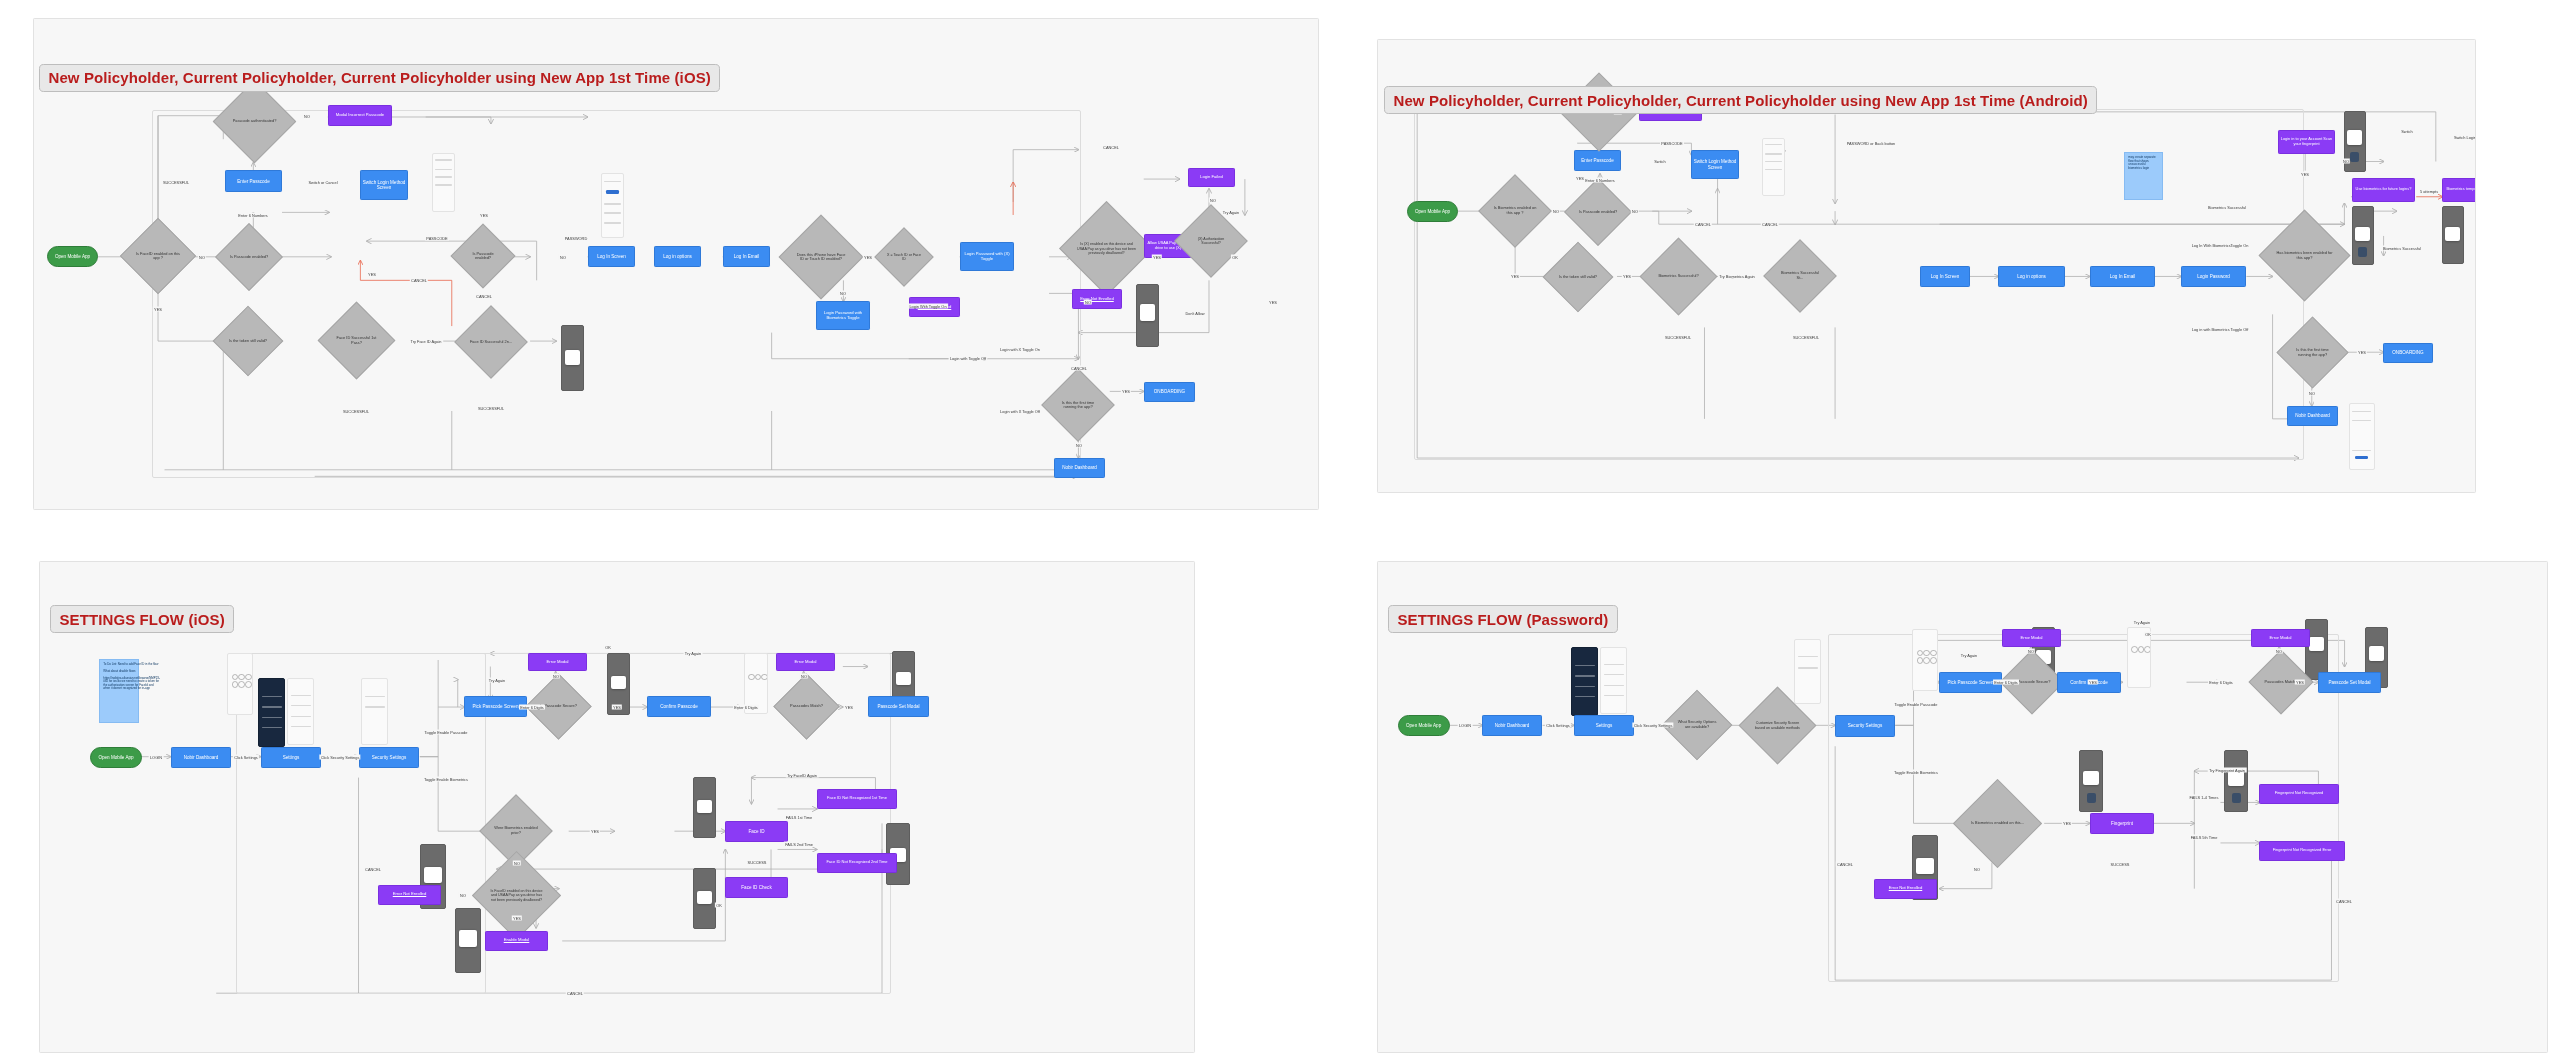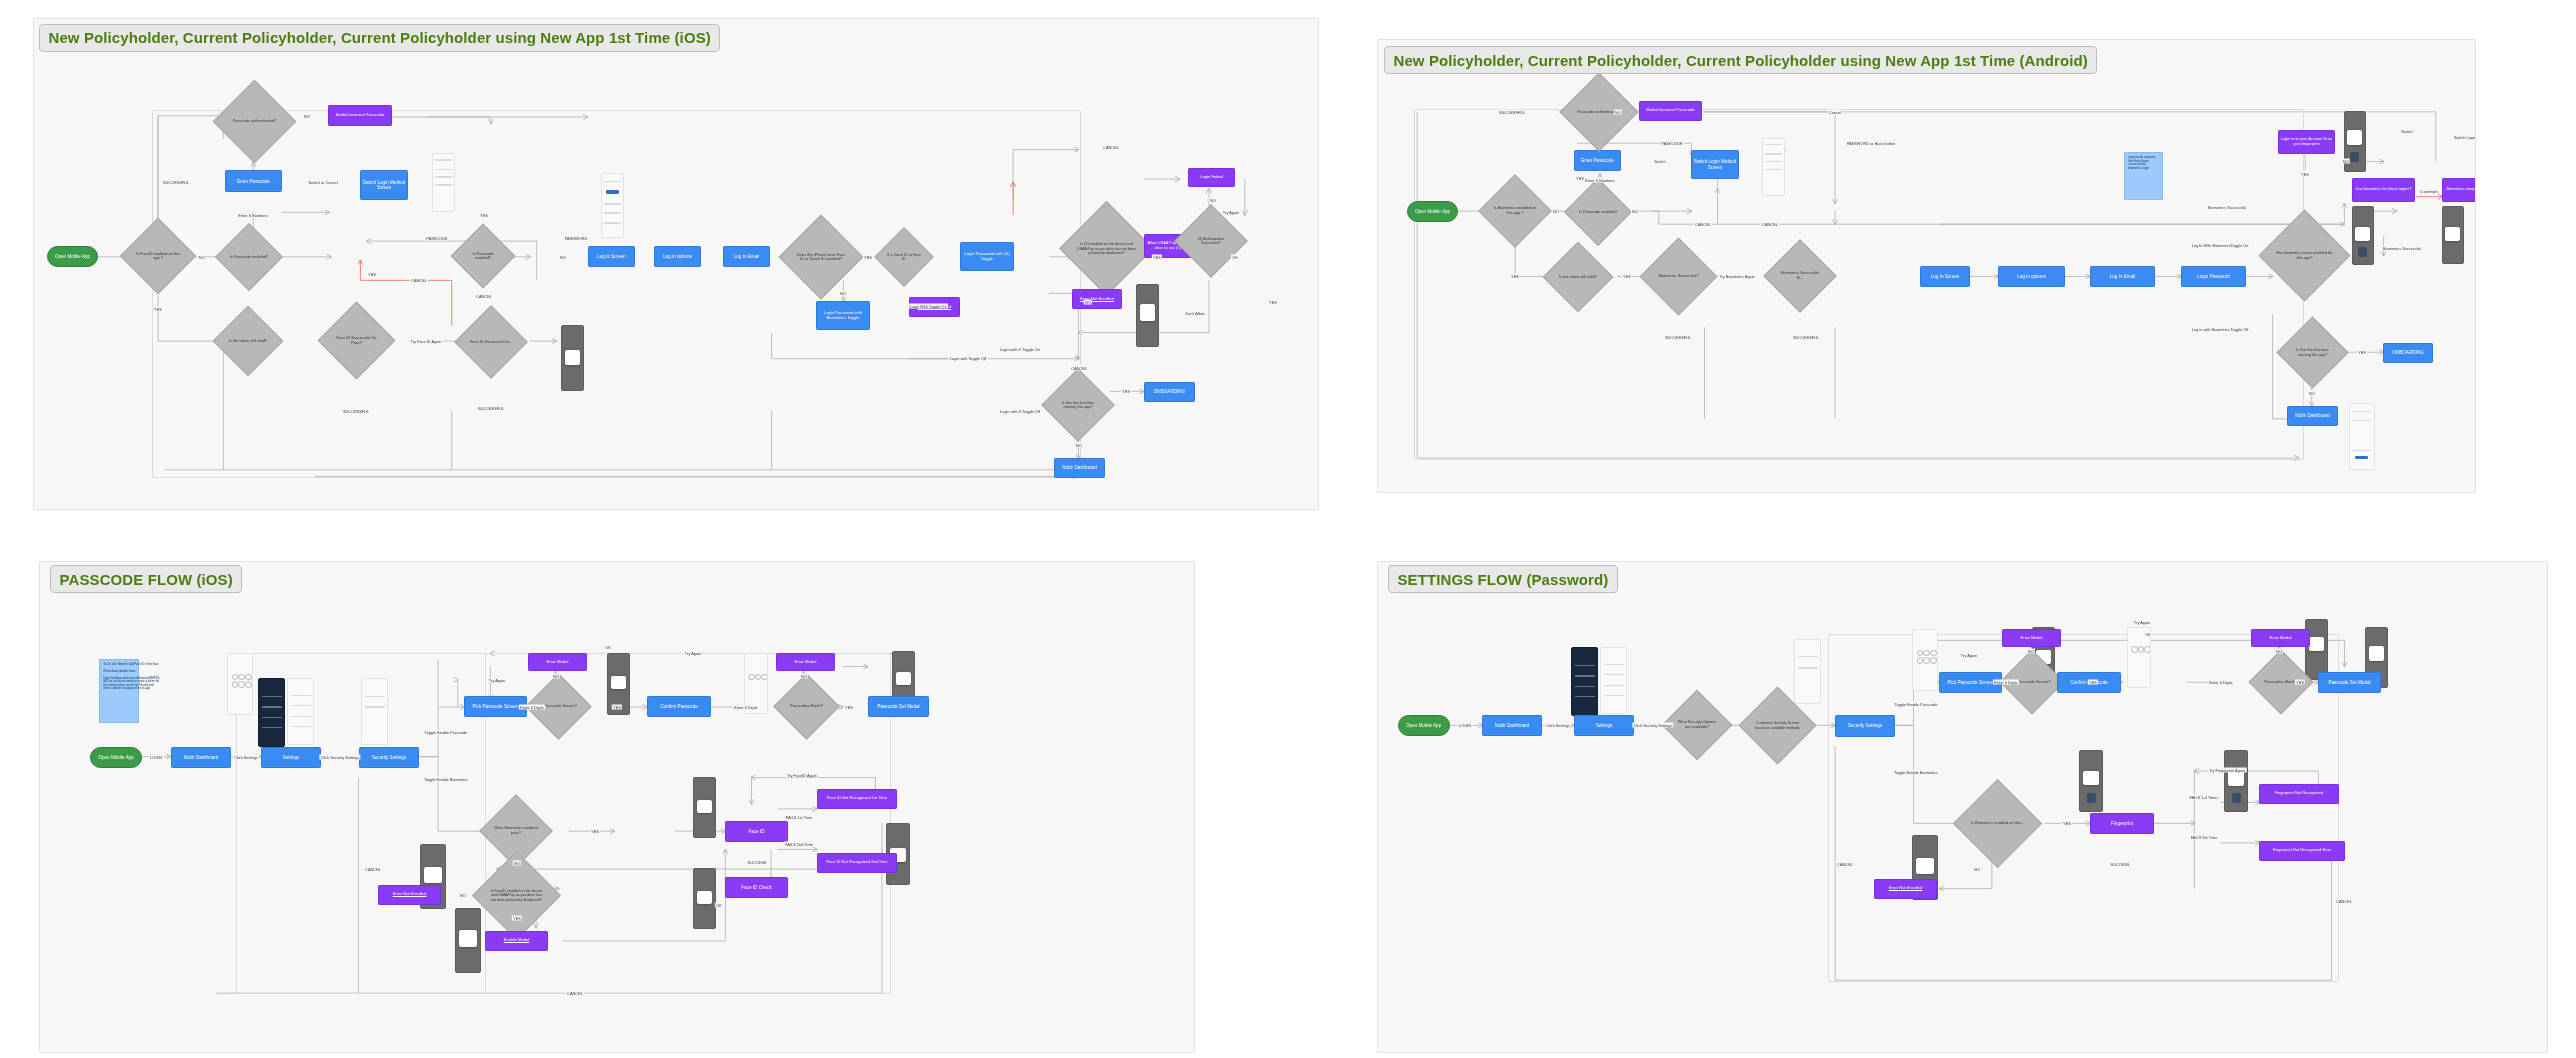--- a/index.html
+++ b/index.html
@@ -1,20 +1,20 @@
 <!DOCTYPE html>
 <html style="font-size:10.4px"><head>
 <meta charset="utf-8">
 <style>
   html,body{margin:0;padding:0;background:#ffffff;}
   body{font-family:"Liberation Sans",sans-serif;width:2576px;height:1059px;position:relative;overflow:hidden;}
 
   .panel{position:absolute;background:#f7f7f7;border:0.7px solid #e2e2e2;border-radius:1.3px;overflow:hidden;}
   .panel-title{position:absolute;z-index:40;background:#e8e8e8;border:0.7px solid #bdbdbd;border-radius:4.6px;
-    padding:4.6px 8.5px;font-size:15px;font-weight:700;color:#4d7c0f;white-space:nowrap;letter-spacing:0.1px;}
+    padding:4.6px 8.5px;font-size:15px;font-weight:700;color:#b91c1c;white-space:nowrap;letter-spacing:0.1px;margin-top:40px;}
 
   .canvas{position:absolute;inset:0;}
   svg.wires{position:absolute;left:0;top:0;width:100%;height:100%;overflow:visible;}
 
   .node{position:absolute;display:flex;align-items:center;justify-content:center;text-align:center;
     box-sizing:border-box;line-height:1.18;color:#fff;z-index:10;}
   .n-start{background:#3c9b48;border:0.7px solid #2f7d39;border-radius:14.4px;}
   .n-proc{background:#3b8cf2;border:0.7px solid #2f79d8;border-radius:1.3px;}
   .n-modal{background:#8b3bf5;border:0.7px solid #7a2fe0;border-radius:1.3px;}
   .n-modal .u{text-decoration:underline;}
@@ -698,21 +698,21 @@
     <div class="edge-label" style="left:423px;top:333px;font-size:3.9px;">NO</div>
     <div class="edge-label" style="left:477px;top:356px;font-size:3.9px;">YES</div>
     <div class="edge-label" style="left:679px;top:343px;font-size:3.9px;">OK</div>
     <div class="edge-label" style="left:717px;top:300px;font-size:3.9px;">SUCCESS</div>
     <div class="edge-label" style="left:759px;top:255px;font-size:3.9px;">FAILS 1st Time</div>
     <div class="edge-label" style="left:759px;top:282px;font-size:3.9px;">FAILS 2nd Time</div>
     <div class="edge-label" style="left:762px;top:213px;font-size:3.9px;">Try FaceID Again</div>
     <div class="edge-label" style="left:535px;top:431px;font-size:3.9px;">CANCEL</div>
   </div>
 </div>
-<div class="panel-title" style="left:50px;top:565px;">PASSCODE FLOW (iOS)</div>
+<div class="panel-title" style="left:50px;top:565px;">SETTINGS FLOW (iOS)</div>
 
 <div class="panel" style="left:1377px;top:561px;width:1169px;height:490px;">
   <div class="canvas">
     <svg class="wires" viewBox="0 0 1790 750" preserveAspectRatio="none">
       <defs>
         <marker id="a4" markerWidth="7" markerHeight="7" refX="6" refY="3.5" orient="auto">
           <path d="M0,0 L7,3.5 L0,7" fill="none" stroke="#a8a8a8" stroke-width="1"></path>
           </marker>
         <marker id="a4r" markerWidth="7" markerHeight="7" refX="6" refY="3.5" orient="auto">
           <path d="M0,0 L7,3.5 L0,7" fill="none" stroke="#e8644a" stroke-width="1"></path>

